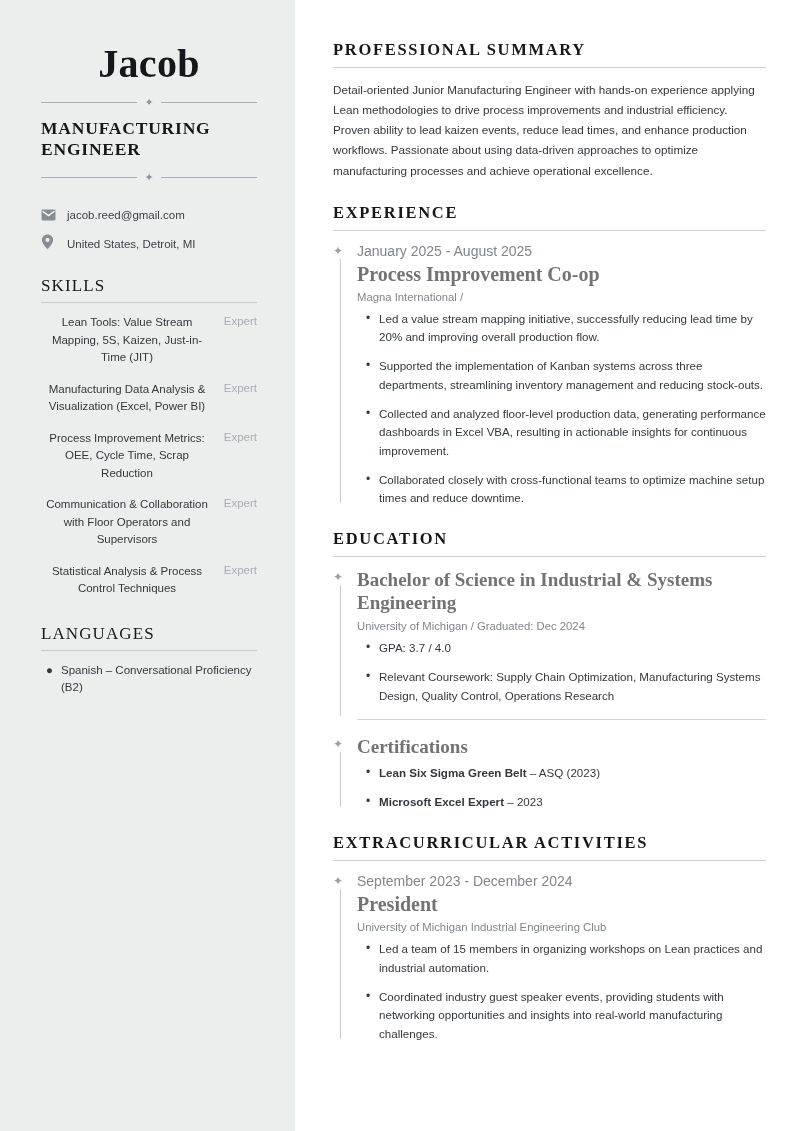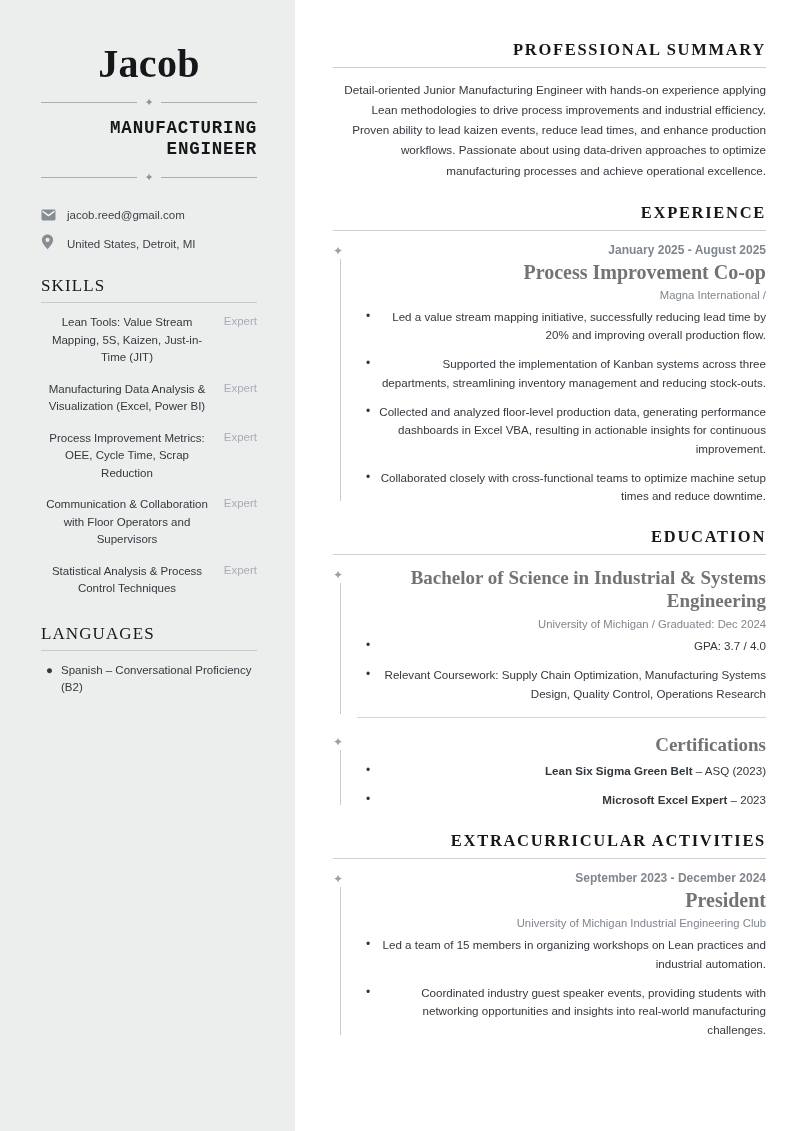--- a/index.html
+++ b/index.html
@@ -34,23 +34,23 @@
   }
 
   .orn-rule {
     display:flex; align-items:center; justify-content:center;
     margin:12px 0 10px 0; width:100%;
   }
   .orn-rule .ln { flex:1; height:1px; background:#a9aeb4; }
   .orn-rule .star { margin:0 7px; color:#8d949c; font-size:11px; line-height:1; }
 
   .role {
-    font-family:Liberation Mono, monospace;
+    font-family:Liberation Serif, serif;
     font-weight:bold; font-size:17.5px; line-height:1.22;
-    color:#15181b; text-align:right; letter-spacing:0.8px;
+    color:#15181b; text-align:left; letter-spacing:0.8px;
   }
 
   .contact { margin-top:26px; }
   .c-row { display:flex; align-items:flex-end; margin-bottom:13px; }
   .c-ico { width:22px; min-width:22px; display:flex; align-items:center; }
   .c-ico svg { display:block; }
   .c-txt { font-size:11.5px; color:#3d4247; padding-left:4px; }
 
   .sec-h {
     font-family:"Liberation Serif", serif;
@@ -62,42 +62,42 @@
 
   .skill { display:flex; justify-content:space-between; align-items:flex-start; margin-bottom:14px;text-align:center; }
   .skill-n { font-size:11.5px; line-height:1.52; color:#33383d; max-width:172px; }
   .skill-lv { font-size:11.5px; color:#a7adb3; white-space:nowrap; padding-top:1px; }
 
   .lang-item { display:flex; font-size:11.5px; line-height:1.5; color:#33383d; }
   .lang-bul { width:15px; min-width:15px; text-align:left; padding-left:5px; }
   .lang-tx { max-width:200px; }
 
   
-  .main { flex:1; box-sizing:border-box; padding:40px 34px 0 38px;text-align:right; }
+  .main { flex:1; box-sizing:border-box; padding:40px 34px 0 38px; }
   .m-sec { margin-bottom:22px; }
   .m-h {
     font-family:"Liberation Serif", serif;
     font-weight:bold; font-size:16.5px; letter-spacing:1.7px;
     color:#15181b; margin:0 0 7px 0;
   }
   .m-rule { height:1px; background:#ccd0d3; margin-bottom:12px; }
 
   .summary { font-size:11.7px; line-height:1.72; color:#33383d; }
 
   
   .tl { position:relative; padding-left:24px; }
   .tl-star {
     position:absolute; left:0; top:2px;
     color:#9aa1a9; font-size:12px; line-height:1;
   }
   .tl-line {
     position:absolute; left:6.5px; top:16px; bottom:4px;
     width:1px; background:#c9cdd1;
   }
-  .tl-date { font-size:12px; color:#80868d; margin-bottom:3px;font-weight:bold; }
+  .tl-date { font-size:14px; color:#80868d; margin-bottom:3px; }
   .tl-title {
     font-family:"Liberation Serif", serif;
     font-weight:bold; font-size:20px; line-height:1.2;
     color:#737373; margin-bottom:5px;
   }
   .tl-title.small { font-size:19px; }
   .tl-org { font-size:11.3px; color:#80868d; margin-bottom:7px; }
 
   ul.bul { list-style:none; margin:0; padding:0 0 0 20px; }
   ul.bul li {

